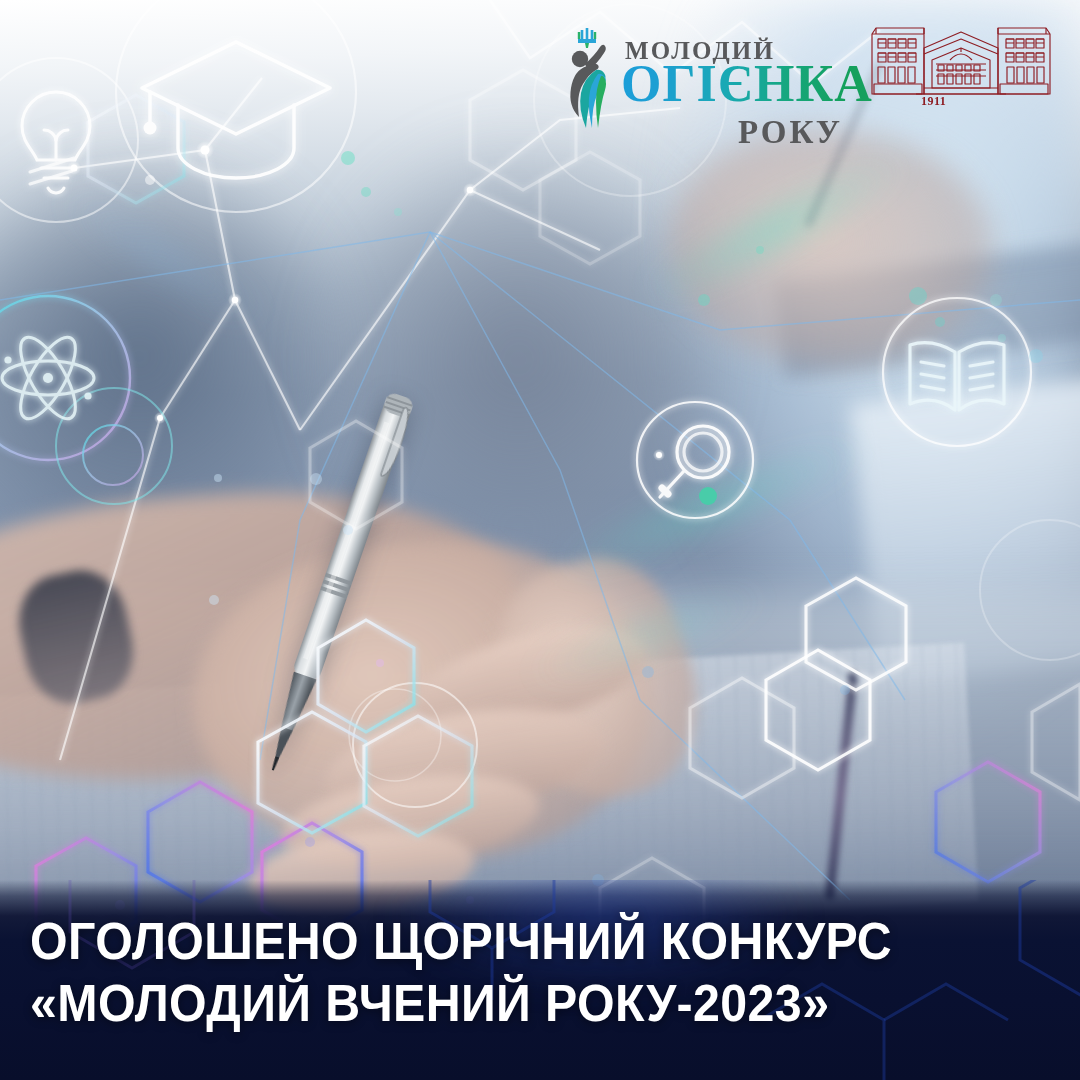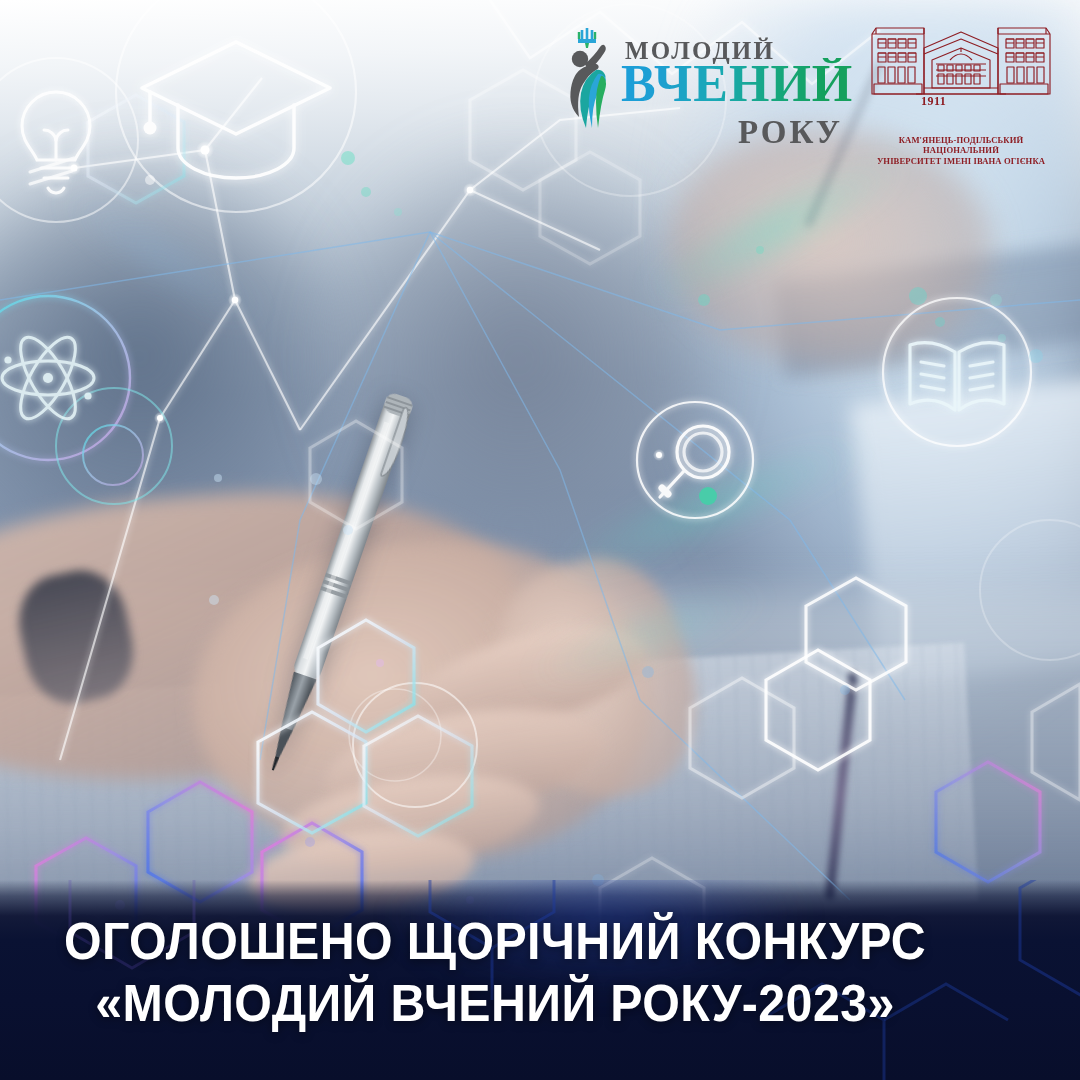--- a/index.html
+++ b/index.html
@@ -202,21 +202,20 @@
     font-size:8.6px;line-height:10.4px;color:#8e1d23;letter-spacing:.1px;
     white-space:pre-line;
   }
 
   
   .banner{
     position:absolute;left:0;bottom:0;width:100%;height:200px;
     background:
       linear-gradient(180deg, rgba(12,20,56,0) 0%, rgba(11,18,52,.55) 8%, rgba(10,16,48,.92) 18%, #0a1233 30%, #091030 60%, #080e2b 100%);
     overflow:hidden;
-    text-align:center;
   }
   .banner-hex{position:absolute;inset:0;opacity:.85;}
   .banner-glow{
     position:absolute;left:36%;top:-40px;width:420px;height:150px;
     background:radial-gradient(ellipse at 50% 50%, rgba(40,70,170,.45), rgba(20,40,120,0) 70%);
     filter:blur(18px);
   }
   .banner-text{
     position:absolute;left:30px;top:30px;width:1000px;
     color:#ffffff;
@@ -499,21 +498,21 @@
 
         <path d="M22 40 q-13 4 -16 22 q-3 18 8 29 q-3 -22 4 -33 q6 -10 13 -14 q4 -2 2 -5 q-3 -3 -11 1 z" fill="#58595b"></path>
 
         <path d="M31 44 q-12 8 -15 23 q-3 16 5 35 q2 -25 8 -35 q5 -9 10 -13 q3 -3 0 -7 q-3 -4 -8 -3 z" fill="#1ba6a0"></path>
         <path d="M33 48 q-8 10 -9 24 q-1 12 3 30 q0 -22 5 -33 q4 -9 8 -13 q2 -3 -1 -6 q-3 -3 -6 -2 z" fill="#2aa6d8"></path>
         <path d="M36 50 q-5 12 -5 26 q0 13 2 26 q3 -26 7 -38 q2 -7 0 -11 q-2 -4 -4 -3 z" fill="#27ae60"></path>
       </svg>
 
       <div class="my-text">
         <div class="my-molodiy">МОЛОДИЙ</div>
-        <div class="my-vcheniy">ВЧЕНИЙ</div>
+        <div class="my-vcheniy">ОГІЄНКА</div>
         <div class="my-roku">РОКУ</div>
       </div>
     </div>
 
     <div class="logo-kpnu">
       <svg class="kpnu-bldg" viewBox="0 0 190 88">
         <g stroke="#8e1d23" stroke-width="1.15" fill="none" stroke-linejoin="round">
 
           <path d="M6 26 L10 20 L58 20 L58 86 L6 86 Z"></path>
           <path d="M6 26 L58 26"></path>
@@ -576,22 +575,20 @@
           </g>
 
           <path d="M84 52 q11 -12 22 0"></path>
           <path d="M95 40 L95 44"></path>
 
           <path d="M58 80 L132 80"></path>
           <path d="M50 86 L140 86"></path>
         </g>
       </svg>
       <div class="kpnu-year">1911</div>
-      <div class="kpnu-full">КАМ'ЯНЕЦЬ-ПОДІЛЬСЬКИЙ НАЦІОНАЛЬНИЙ
-УНІВЕРСИТЕТ ІМЕНІ ІВАНА ОГІЄНКА</div>
     </div>
   </div>
 
   <div class="banner">
     <div class="banner-glow"></div>
     <svg class="banner-hex" viewBox="0 0 1080 200">
       <g fill="none" stroke="#1e3aa0" stroke-opacity=".55" stroke-width="3">
         <path d="M430 -40 L492 -76 L554 -40 L554 32 L492 68 L430 32 Z"></path>
         <path d="M492 68 L492 120"></path>
         <path d="M1168 20 L1230 -16 L1292 20"></path>

